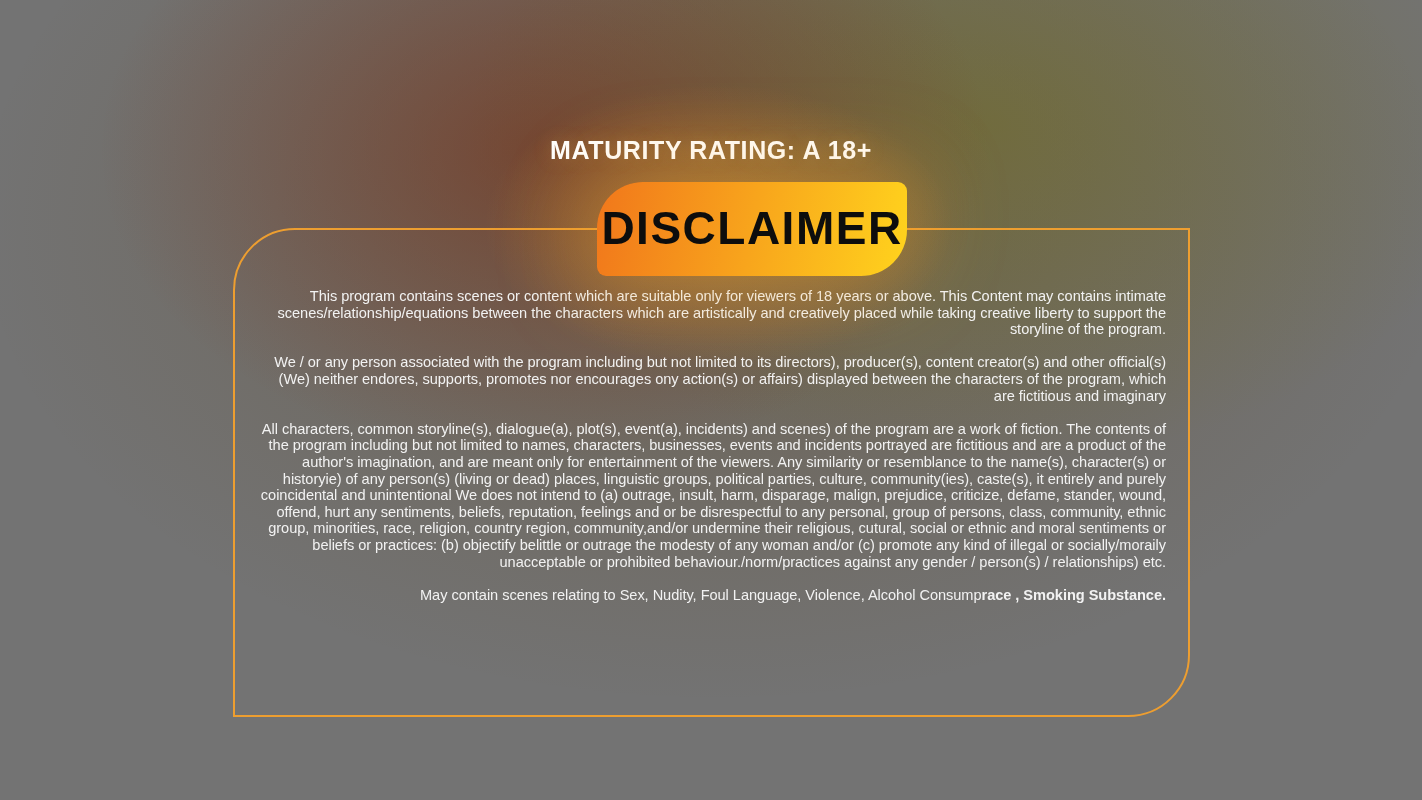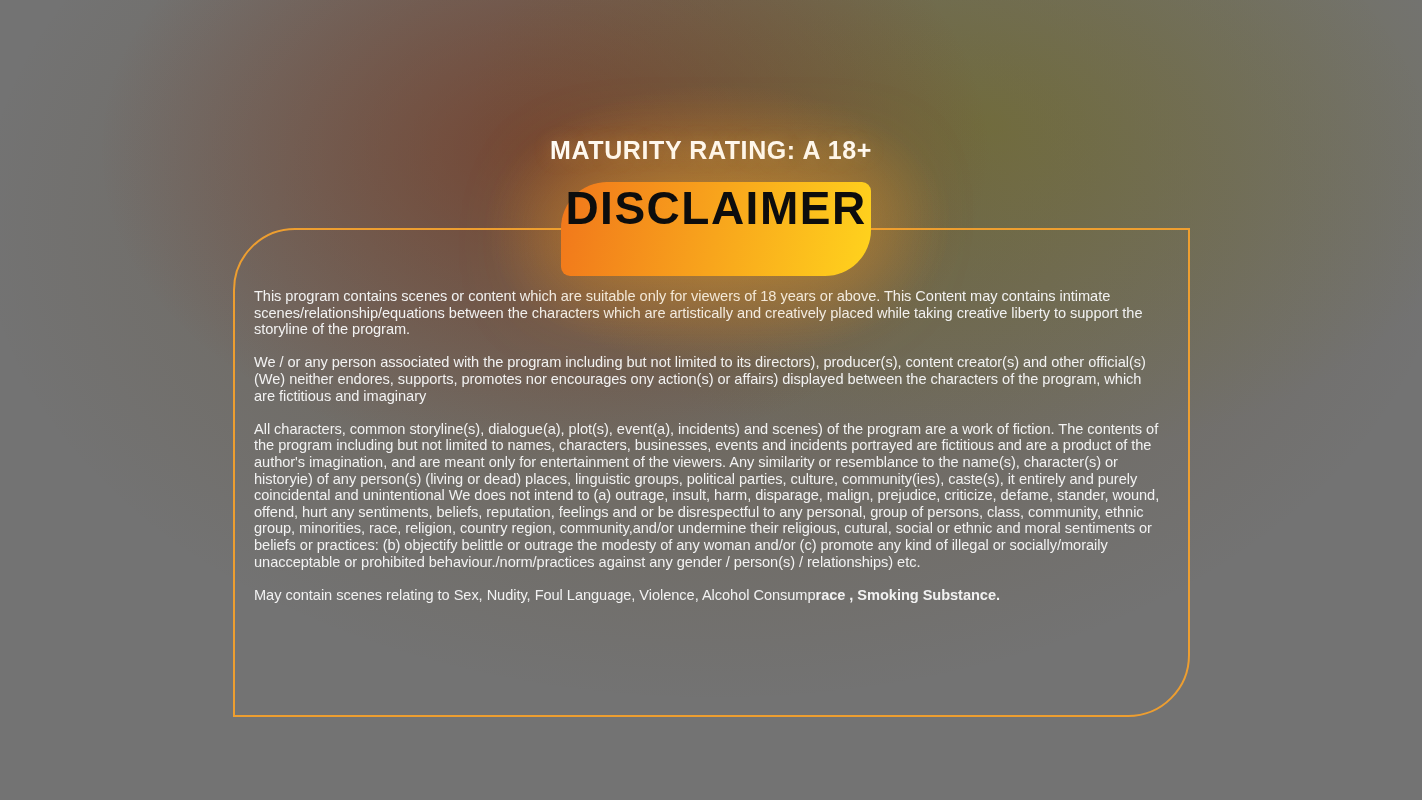--- a/index.html
+++ b/index.html
@@ -33,43 +33,43 @@
   .frame{
     position:absolute;
     left:233px;top:228px;
     width:953px;height:485px;
     border:2px solid var(--frame-border,#ED9E30);
     border-radius:62px 0 62px 0;
     box-sizing:content-box;
   }
   .badge{
     position:absolute;
-    left:561px;top:182px;
+    left:597px;top:182px;
     width:310px;height:94px;
     background:linear-gradient(100deg, var(--badge-start,#F1771B) 0%, var(--badge-end,#FFD31D) 100%);
     border-radius:46px 9px 46px 9px;
-    display:flex;align-items:flex-start;justify-content:center;
+    display:flex;align-items:center;justify-content:center;
     box-shadow:0 0 80px 22px rgba(255,170,40,0.26);
     z-index:3;
   }
   .badge-label{
     color:#0d0d0d;
     font-size:46px;
     font-weight:700;
     letter-spacing:1.5px;
     transform:translateY(-1px);
   }
   .body-text{
     position:absolute;
     left:254px;top:288px;
     width:912px;
     color:#f2f2f2;
     font-size:14.6px;
     line-height:16.6px;
-    text-align:left;
+    text-align:right;
     letter-spacing:-0.05px;
     z-index:2;
   }
   .body-text p{margin:0 0 16.6px 0;}
   .body-text p:last-child{margin-bottom:0;}
   .closing b{font-weight:700;}
   .closing .line2{font-weight:700;}
 </style>
 </head>
 <body>

